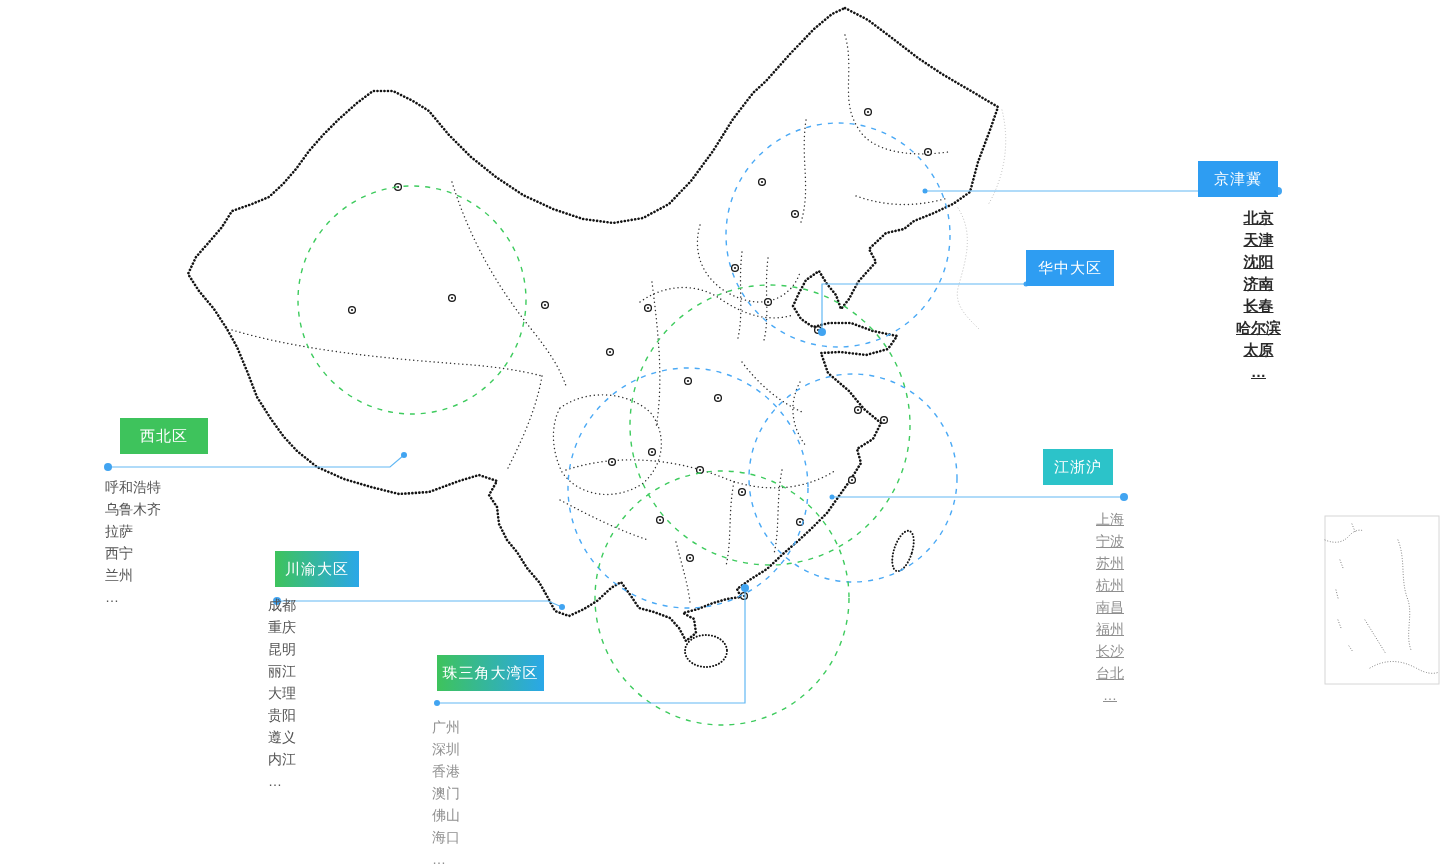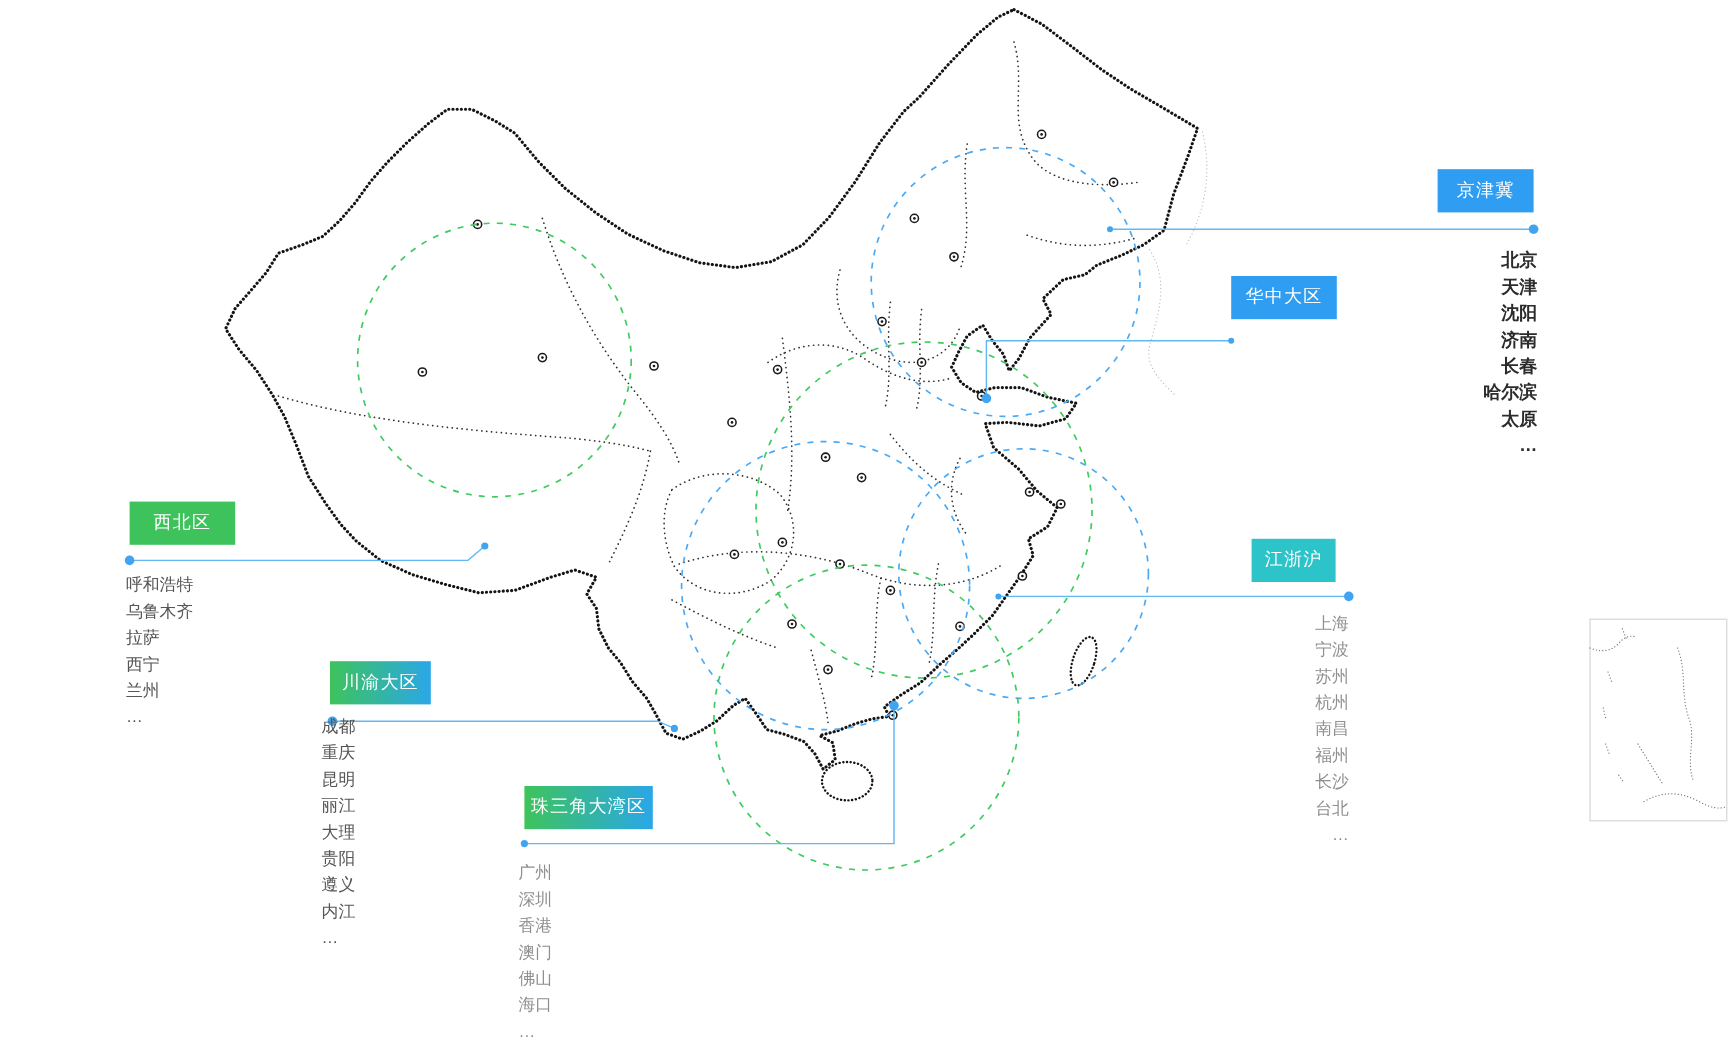--- a/index.html
+++ b/index.html
@@ -10,28 +10,28 @@
     --city-dark:#2b2b2b; --city-mid:#555555; --city-light:#8f8f8f;
   }
   html,body{margin:0;padding:0;background:#fff;}
   .stage{position:relative;width:1440px;height:868px;background:#ffffff;overflow:hidden;
          font-family:"Liberation Sans","DejaVu Sans",sans-serif;}
   .map-svg{position:absolute;left:0;top:0;}
 
   
   .tag{position:absolute;height:36px;line-height:36px;text-align:center;color:#fff;
        font-size:15px;letter-spacing:1px;cursor:pointer;}
-  .tag.blue{background:var(--blue);}
+  .tag.blue{background:var(--blue);margin-top:20px;}
   .tag.teal{background:var(--teal);}
-  .tag.green{background:var(--green);}
+  .tag.green{background:var(--green);margin-left:12px;}
   .tag.grad{background:linear-gradient(90deg,var(--green),var(--grad-end));}
 
   
   .citylist{position:absolute;font-size:14px;line-height:22px;color:var(--city-light);}
-  .citylist.right{text-align:right;}
+  .citylist.right{text-align:center;text-decoration:underline;}
   .citylist.dark{color:var(--city-dark);font-weight:bold;font-size:15px;line-height:22px;}
   .citylist.mid{color:var(--city-mid);}
   .citylist .city{white-space:nowrap;}
 
   
   .outline{fill:none;stroke:var(--map-stroke);stroke-width:2.6;stroke-linecap:round;
            stroke-linejoin:round;stroke-dasharray:0.1 3.4;}
   .island{fill:none;stroke:var(--map-stroke);stroke-width:2;stroke-linecap:round;stroke-dasharray:0.1 3;}
   .province{fill:none;stroke:var(--province-stroke);stroke-width:1.4;stroke-linecap:round;
             stroke-dasharray:0.1 4;}

